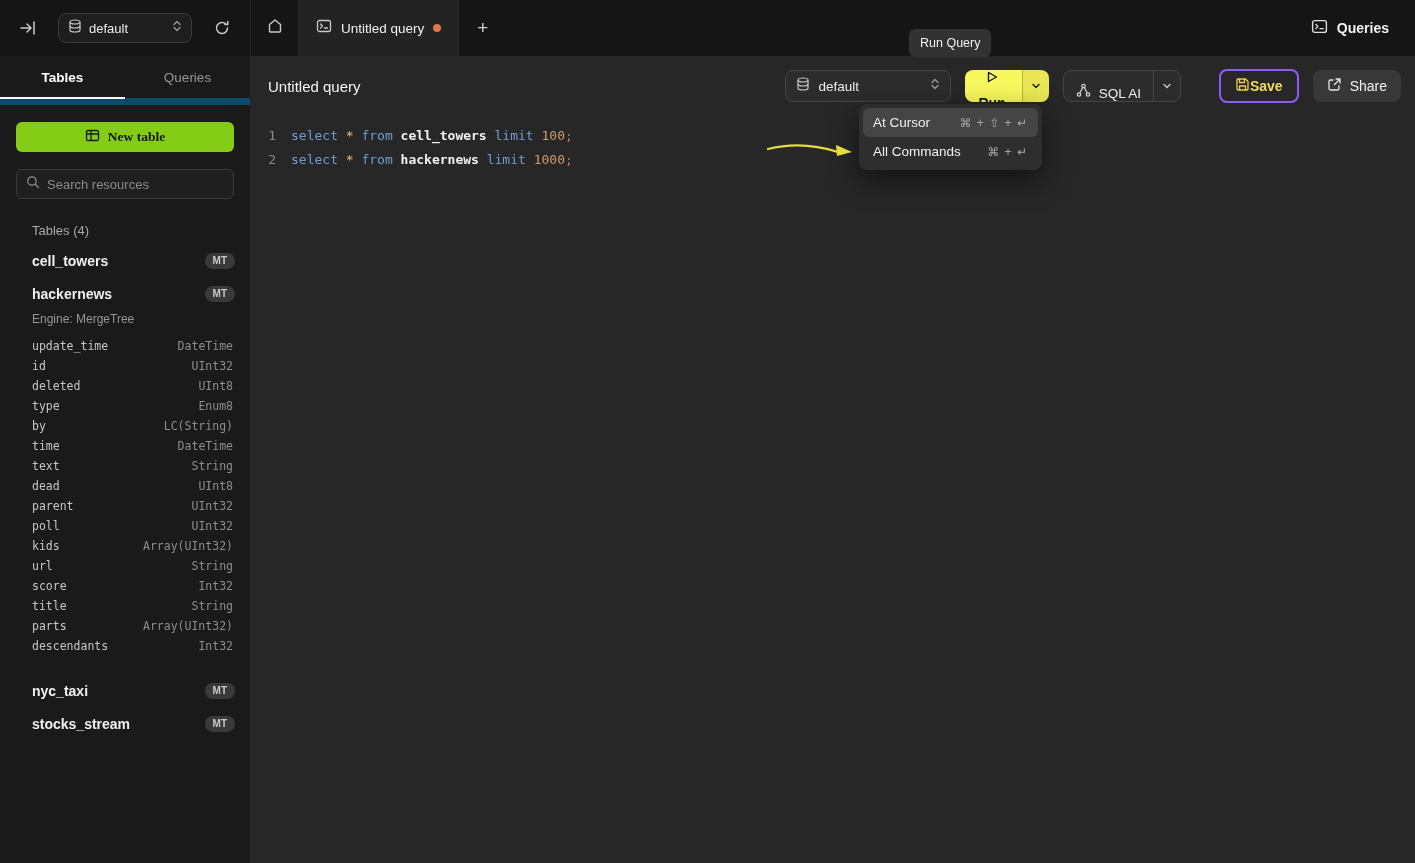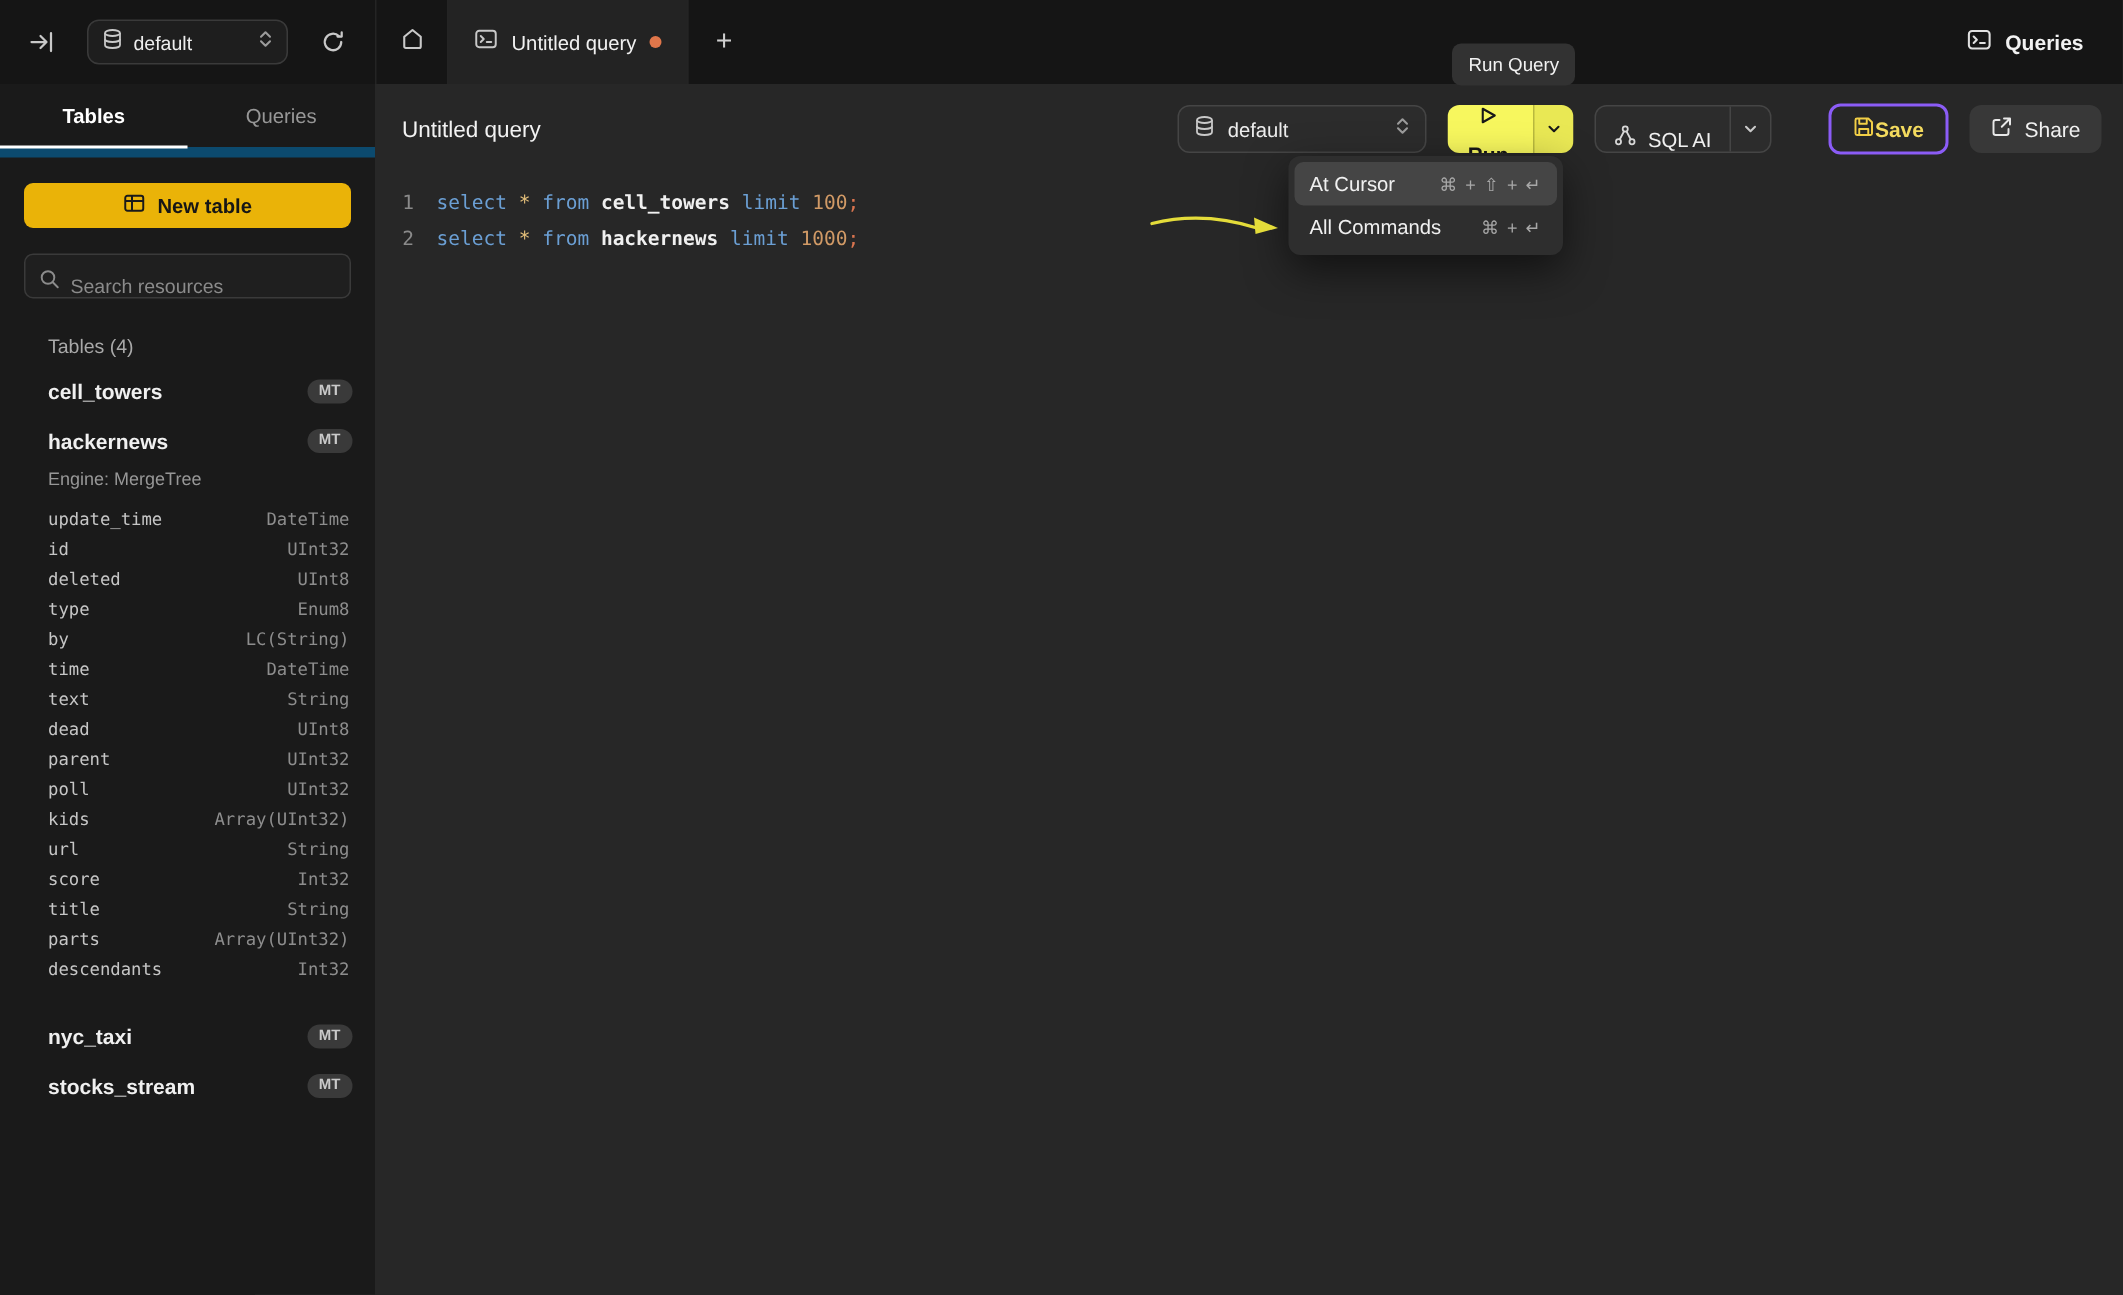--- a/index.html
+++ b/index.html
@@ -30,25 +30,25 @@
 
   
   .sidebar { position:absolute; top:56px; left:0; width:250px; height:807px;
     background:#1a1a1a; }
   .side-tabs { height:49px; display:flex; border-bottom:7px solid #0c4a6e; position:relative; }
   .side-tab { flex:1; display:flex; align-items:center; justify-content:center;
     font-size:13.5px; cursor:pointer; }
   .side-tab.active { color:#ffffff; font-weight:600; }
   .side-tab.inactive { color:#979797; }
   .side-tab-underline { position:absolute; bottom:-1px; left:0; width:125px; height:2px; background:#ffffff; }
-  .new-table-btn { margin:17px 16px 0 16px; height:30px; background:#eab308; border-radius:6px;
-    display:flex; align-items:center; justify-content:center; gap:8px; cursor:pointer; }
+  .new-table-btn { margin:17px 16px 0 16px; height:30px; background:#84cc16; border-radius:6px;
+    display:flex; align-items:center; justify-content:center; gap:8px; cursor:pointer;font-family:Liberation Serif, serif; }
   .new-table-btn span { font-size:13.5px; font-weight:600; color:#161616; }
   .search-box { margin:17px 16px 0 16px; height:30px; background:#1f1f1f; border:1px solid #3a3a3a;
-    border-radius:6px; display:flex; align-items:flex-end; gap:7px; padding:0 9px; }
+    border-radius:6px; display:flex; align-items:center; gap:7px; padding:0 9px; }
   .search-box input { background:transparent; border:none; outline:none; color:#d8d8d8;
     font-size:13px; width:100%; font-family:"Liberation Sans", sans-serif; }
   .search-box input::placeholder { color:#8b8b8b; }
   .section-header { padding:24px 16px 6px 32px; font-size:13px; color:#a9a9a9; }
   .table-row { height:33px; display:flex; align-items:center; justify-content:space-between;
     padding:0 15px 0 32px; cursor:pointer; }
   .table-row .tname { font-size:14px; font-weight:600; color:#f0f0f0; }
   .badge { background:#3a3a3a; color:#c9c9c9; font-size:10px; font-weight:600;
     border-radius:9px; padding:3px 8px; line-height:1; }
   .engine-line { padding:2px 16px 8px 32px; font-size:12px; color:#979797; }
@@ -90,21 +90,21 @@
   .code-line { display:flex; line-height:24px; font-family:"DejaVu Sans Mono", monospace; font-size:13px; }
   .ln { width:26px; text-align:right; color:#8a8a8a; margin-right:15px; flex:none; }
   .tok-kw { color:#6b9fd4; }
   .tok-op { color:#e5c07b; }
   .tok-tbl { color:#f0f0f0; font-weight:700; }
   .tok-num { color:#d19a66; }
   .tok-pu { color:#d9744f; }
   .tok-pl { color:#d8d8d8; }
 
   
-  .tooltip { position:absolute; left:968px; top:29px; background:#323232; border-radius:6px;
+  .tooltip { position:absolute; left:909px; top:29px; background:#323232; border-radius:6px;
     padding:7px 11px; font-size:12.5px; color:#f2f2f2; z-index:60; }
   .run-menu { position:absolute; left:859px; top:104px; width:183px; background:#2e2e2e;
     border-radius:8px; padding:4px; box-shadow:0 10px 28px rgba(0,0,0,.55); z-index:55; }
   .menu-item { height:29px; display:flex; align-items:center; justify-content:space-between;
     padding:0 10px; border-radius:6px; cursor:pointer; }
   .menu-item.active { background:#454545; }
   .menu-label { font-size:13.5px; color:#f0f0f0; font-weight:500; }
   .menu-shortcut { font-size:12px; color:#a8a8a8; letter-spacing:1px; }
   .annotate-arrow { position:absolute; left:766px; top:141px; z-index:70; }
 </style>

